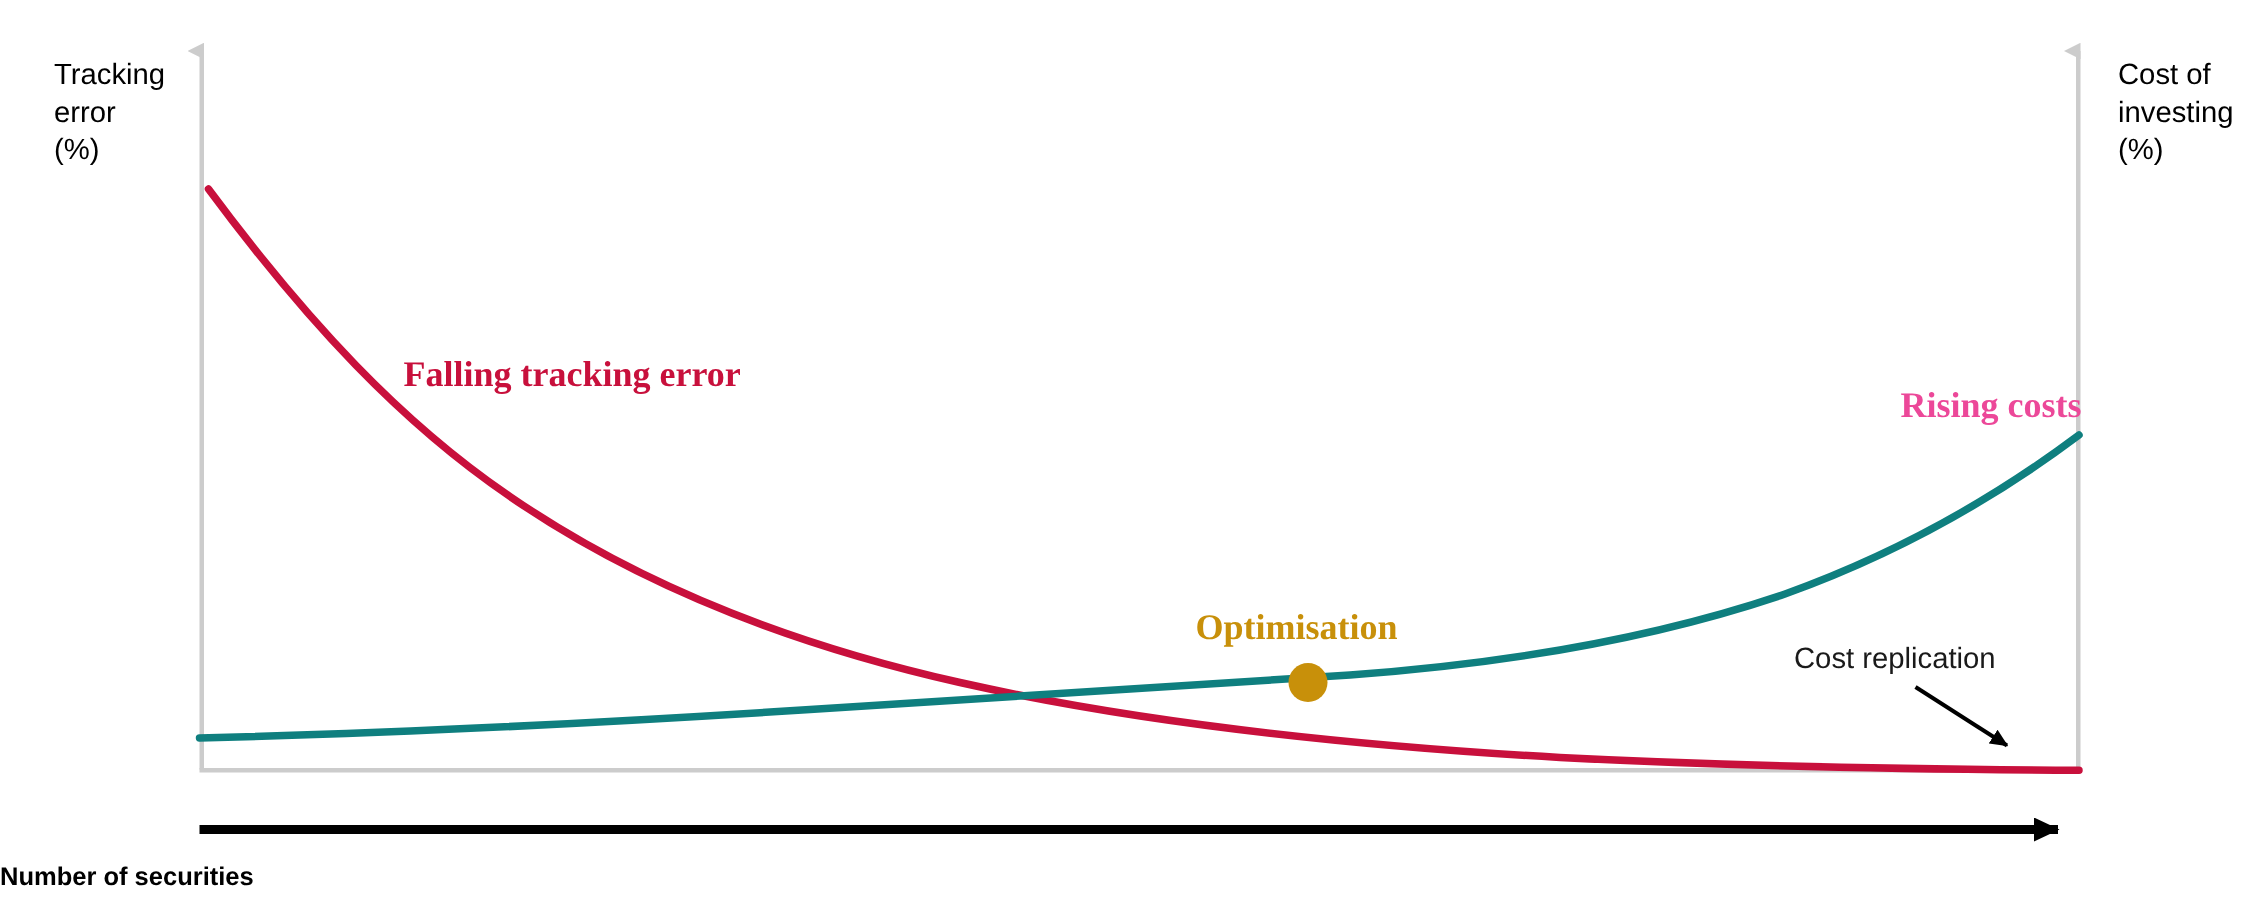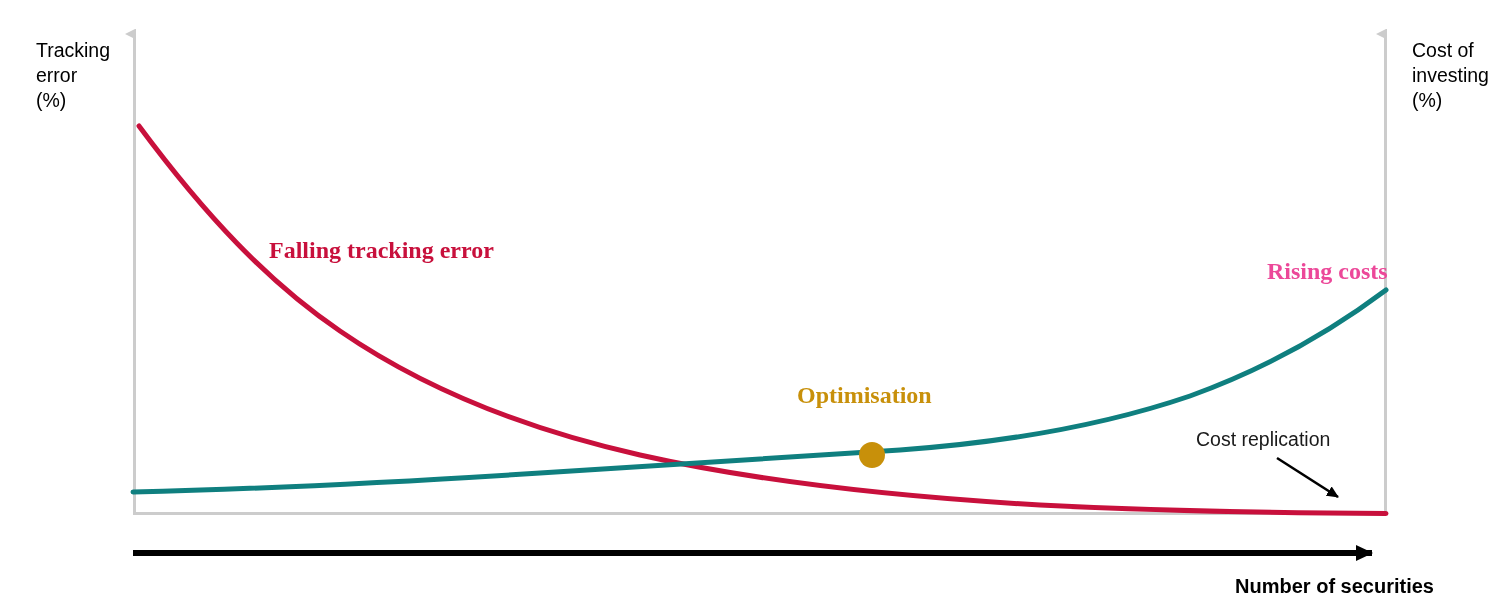--- a/index.html
+++ b/index.html
@@ -56,38 +56,38 @@
   #label-falling {
     left: 269px;
     top: 237px;
   }
   #label-rising {
     left: 1223px;
     top: 258px;
   }
   #label-optimisation {
     left: 797px;
-    top: 382px;
+    top: 406px;
   }
   #label-full-replication {
     position: absolute;
     left: 1196px;
     top: 428px;
     font-size: 19.5px;
     color: #1a1a1a;
     font-weight: normal;
     white-space: nowrap;
   }
   #x-axis-title {
     position: absolute;
     left: 0;
     top: 575px;
     width: 1434px;
-    text-align: right;
-    font-size: 20px;
+    text-align: left;
+    font-size: 17px;
     font-weight: bold;
     color: #000000;
   }
 </style>
 </head>
 <body>
 
 <div id="figure">
 
   <svg viewBox="0 0 1507 613">

